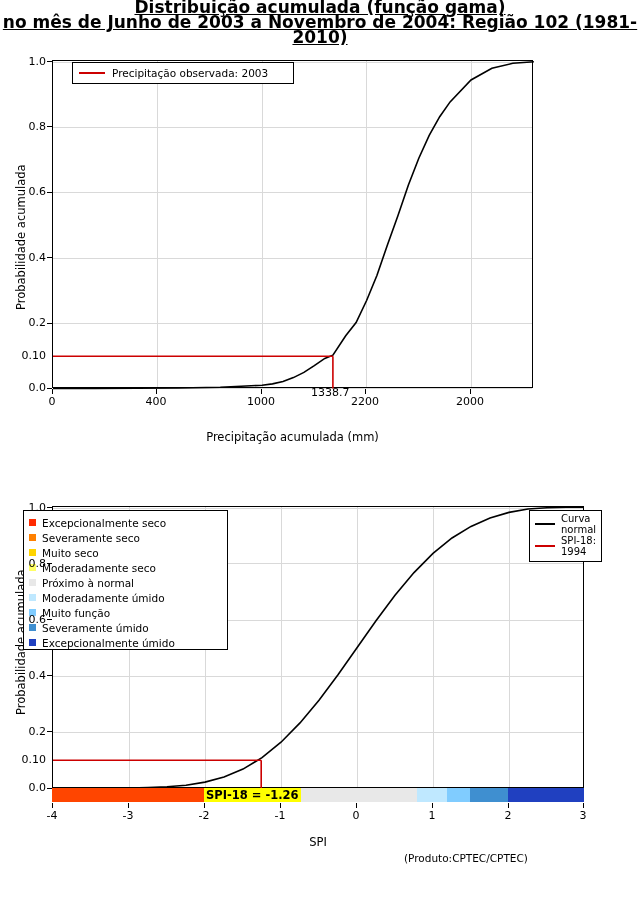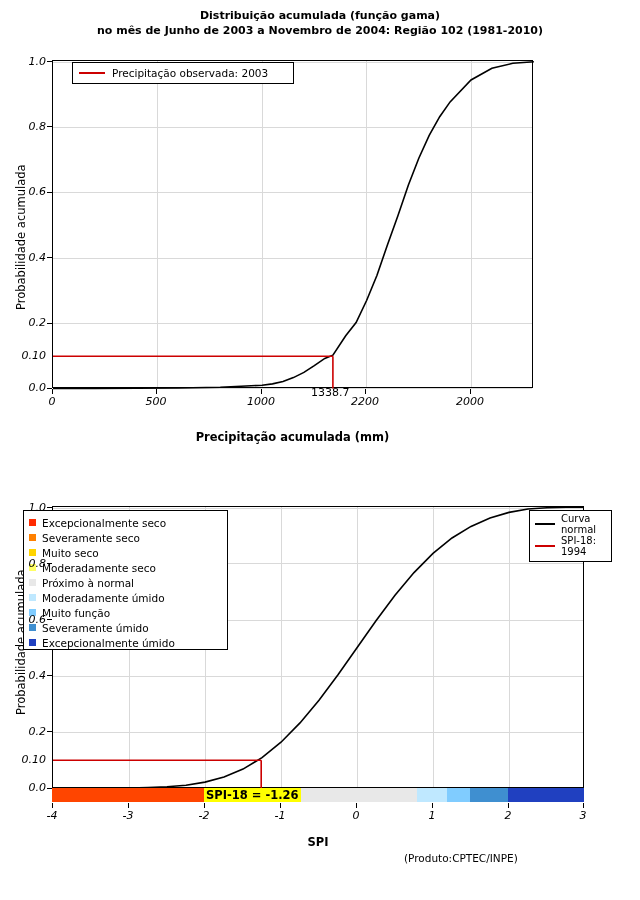--- a/index.html
+++ b/index.html
@@ -10,24 +10,24 @@
     color:#000;
     overflow:hidden;
     position:relative;
   }
   .panel{position:absolute;left:0;width:640px;}
   #panel-top{top:0;height:450px;}
   #panel-bottom{top:450px;height:450px;}
 
   .title{
     text-align:center;
-    font-size:11px;
+    font-size:17px;
     font-weight:bold;
     line-height:15px;
-    padding-top:8px;
+    text-decoration:underline;
   }
   .title .l2{font-weight:bold;}
 
   
   .plot-frame{
     position:absolute;
     border:1px solid #000;
     background:#fff;
     box-sizing:border-box;
   }
@@ -35,24 +35,24 @@
   #plot2{left:52px;top:56px;width:532px;height:282px;}
 
   .gridline{position:absolute;background:#d9d9d9;}
   .gridline.v{width:1px;top:0;bottom:0;}
   .gridline.h{height:1px;left:0;right:0;}
 
   .tick{position:absolute;background:#000;}
   .tick.x{width:1px;height:5px;}
   .tick.y{height:1px;width:5px;}
 
-  .ticklabel{position:absolute;font-size:11px;color:#000;text-align:center;font-style:italic;}
+  .ticklabel{position:absolute;font-size:11px;color:#000;text-align:center;}
   .ticklabel.y{text-align:right;}
 
-  .axis-title{position:absolute;font-size:11.5px;text-align:center;font-weight:bold;}
+  .axis-title{position:absolute;font-size:11.5px;text-align:center;}
   .ylabel{
     position:absolute;
     font-size:11.5px;
     transform-origin:0 0;
     transform:rotate(-90deg);
     white-space:nowrap;
   }
 
   .curve{position:absolute;left:0;top:0;overflow:visible;}
 
@@ -66,21 +66,21 @@
   }
   #legend1{left:72px;top:62px;width:222px;height:22px;}
   #legend1 .row{display:flex;align-items:center;height:100%;padding-left:6px;}
   #legend1 .swatch{width:26px;height:2px;background:#cc0000;margin-right:7px;}
 
   #legend-cat{left:23px;top:60px;width:205px;height:140px;padding:4px 0 0 5px;}
   #legend-cat .crow{display:flex;align-items:center;height:15px;}
   #legend-cat .dot{width:7px;height:7px;margin-right:6px;flex:0 0 auto;}
   #legend-cat .clab{font-size:10.5px;white-space:nowrap;}
 
-  #legend-right{left:529px;top:60px;width:83px;height:52px;}
+  #legend-right{left:529px;top:60px;width:73px;height:52px;}
   #legend-right .rrow{display:flex;align-items:center;padding-left:5px;height:17px;}
   #legend-right .rline{width:20px;height:2px;margin-right:6px;flex:0 0 auto;}
   #legend-right .rlab{font-size:10px;line-height:11px;}
 
   .annot{position:absolute;font-size:11px;}
 
   .spi-badge{
     position:absolute;
     background:#ffff00;
     color:#000;
@@ -154,21 +154,21 @@
   <div class="tick y" style="left:47px;top:126px;"></div>
   <div class="tick y" style="left:47px;top:61px;"></div>
 
   <div class="tick x" style="left:52px;top:389px;"></div>
   <div class="tick x" style="left:156px;top:389px;"></div>
   <div class="tick x" style="left:261px;top:389px;"></div>
   <div class="tick x" style="left:365px;top:389px;"></div>
   <div class="tick x" style="left:470px;top:389px;"></div>
 
   <div class="ticklabel" style="left:37px;top:395px;width:30px;">0</div>
-  <div class="ticklabel" style="left:136px;top:395px;width:40px;">500</div>
+  <div class="ticklabel" style="left:136px;top:395px;width:40px;">400</div>
   <div class="ticklabel" style="left:241px;top:395px;width:40px;">1000</div>
   <div class="ticklabel" style="left:345px;top:395px;width:40px;">2200</div>
   <div class="ticklabel" style="left:450px;top:395px;width:40px;">2000</div>
 
   <div class="annot" style="left:311px;top:386px;">1338.7</div>
 
   <div class="axis-title" style="left:52px;top:430px;width:481px;">Precipitação acumulada (mm)</div>
 </div>
 
 <div class="panel" id="panel-bottom">
@@ -294,14 +294,14 @@
   <div class="ticklabel" style="left:113px;top:359px;width:30px;">-3</div>
   <div class="ticklabel" style="left:189px;top:359px;width:30px;">-2</div>
   <div class="ticklabel" style="left:265px;top:359px;width:30px;">-1</div>
   <div class="ticklabel" style="left:341px;top:359px;width:30px;">0</div>
   <div class="ticklabel" style="left:417px;top:359px;width:30px;">1</div>
   <div class="ticklabel" style="left:493px;top:359px;width:30px;">2</div>
   <div class="ticklabel" style="left:568px;top:359px;width:30px;">3</div>
 
   <div class="axis-title" style="left:52px;top:385px;width:532px;">SPI</div>
 
-  <div class="produto" style="left:404px;top:402px;">(Produto:CPTEC/INPE)</div>
+  <div class="produto" style="left:404px;top:402px;">(Produto:CPTEC/CPTEC)</div>
 </div>
 
 </body></html>

